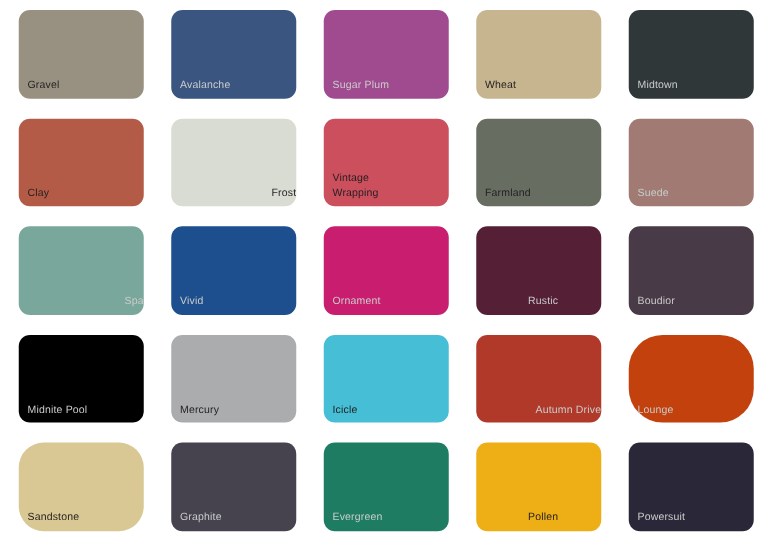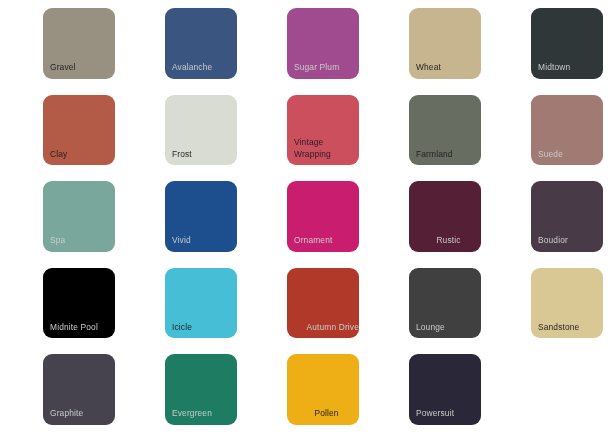--- a/index.html
+++ b/index.html
@@ -39,21 +39,20 @@
   .swatch {
     position: relative;
     width: 100%;
     height: 100%;
     border-radius: 9px;
     box-sizing: border-box;
     display: flex;
     flex-direction: column;
     justify-content: flex-end;
     overflow: hidden;
-    margin-left: 28px;
   }
 
   .swatch-label {
     font-size: 8.4px;
     line-height: 11.5px;
     letter-spacing: 0.15px;
     padding: 0 0 5px 7px;
     white-space: pre-line;
     font-family: "Liberation Sans", sans-serif;
   }
@@ -93,42 +92,42 @@
       <div class="swatch light-text" style="background-color: rgb(47, 55, 57);">
         <span class="swatch-label">Midtown</span>
       </div>
     </div>
     <div class="swatch-cell">
       <div class="swatch dark-text" style="background-color: rgb(179, 91, 71);">
         <span class="swatch-label">Clay</span>
       </div>
     </div>
     <div class="swatch-cell">
-      <div class="swatch dark-text" style="background-color: rgb(216, 220, 211);">
+      <div class="swatch dark-text" style="background-color: rgb(216, 220, 211); text-align: right;">
         <span class="swatch-label">Frost</span>
       </div>
     </div>
     <div class="swatch-cell">
       <div class="swatch dark-text" style="background-color: rgb(204, 79, 94);">
         <span class="swatch-label">Vintage
 Wrapping</span>
       </div>
     </div>
     <div class="swatch-cell">
       <div class="swatch dark-text" style="background-color: rgb(104, 109, 98);">
         <span class="swatch-label">Farmland</span>
       </div>
     </div>
     <div class="swatch-cell">
       <div class="swatch light-text" style="background-color: rgb(160, 122, 115);">
         <span class="swatch-label">Suede</span>
       </div>
     </div>
     <div class="swatch-cell">
-      <div class="swatch light-text" style="background-color: rgb(122, 167, 155);">
+      <div class="swatch light-text" style="background-color: rgb(122, 167, 155); text-align: right;">
         <span class="swatch-label">Spa</span>
       </div>
     </div>
     <div class="swatch-cell">
       <div class="swatch light-text" style="background-color: rgb(29, 79, 143);">
         <span class="swatch-label">Vivid</span>
       </div>
     </div>
     <div class="swatch-cell">
       <div class="swatch light-text" style="background-color: rgb(201, 30, 112);">
@@ -144,36 +143,41 @@
       <div class="swatch light-text" style="background-color: rgb(72, 58, 70);">
         <span class="swatch-label">Boudior</span>
       </div>
     </div>
     <div class="swatch-cell">
       <div class="swatch light-text" style="background-color: #000000;">
         <span class="swatch-label">Midnite Pool</span>
       </div>
     </div>
     <div class="swatch-cell">
+      <div class="swatch dark-text" style="background-color: rgb(170, 172, 174);">
+        <span class="swatch-label">Mercury</span>
+      </div>
+    </div>
+    <div class="swatch-cell">
       <div class="swatch dark-text" style="background-color: rgb(69, 190, 214);">
         <span class="swatch-label">Icicle</span>
       </div>
     </div>
     <div class="swatch-cell">
       <div class="swatch light-text" style="background-color: rgb(176, 57, 42); text-align: right;">
         <span class="swatch-label">Autumn Drive</span>
       </div>
     </div>
     <div class="swatch-cell">
-      <div class="swatch light-text" style="background-color: #404040;">
+      <div class="swatch light-text" style="background-color: #c2410c; border-radius: 27px;">
         <span class="swatch-label">Lounge</span>
       </div>
     </div>
     <div class="swatch-cell">
-      <div class="swatch dark-text" style="background-color: rgb(217, 200, 148);">
+      <div class="swatch dark-text" style="background-color: rgb(217, 200, 148); border-radius: 20px;">
         <span class="swatch-label">Sandstone</span>
       </div>
     </div>
     <div class="swatch-cell">
       <div class="swatch light-text" style="background-color: rgb(70, 67, 79);">
         <span class="swatch-label">Graphite</span>
       </div>
     </div>
     <div class="swatch-cell">
       <div class="swatch light-text" style="background-color: rgb(30, 124, 98);">

